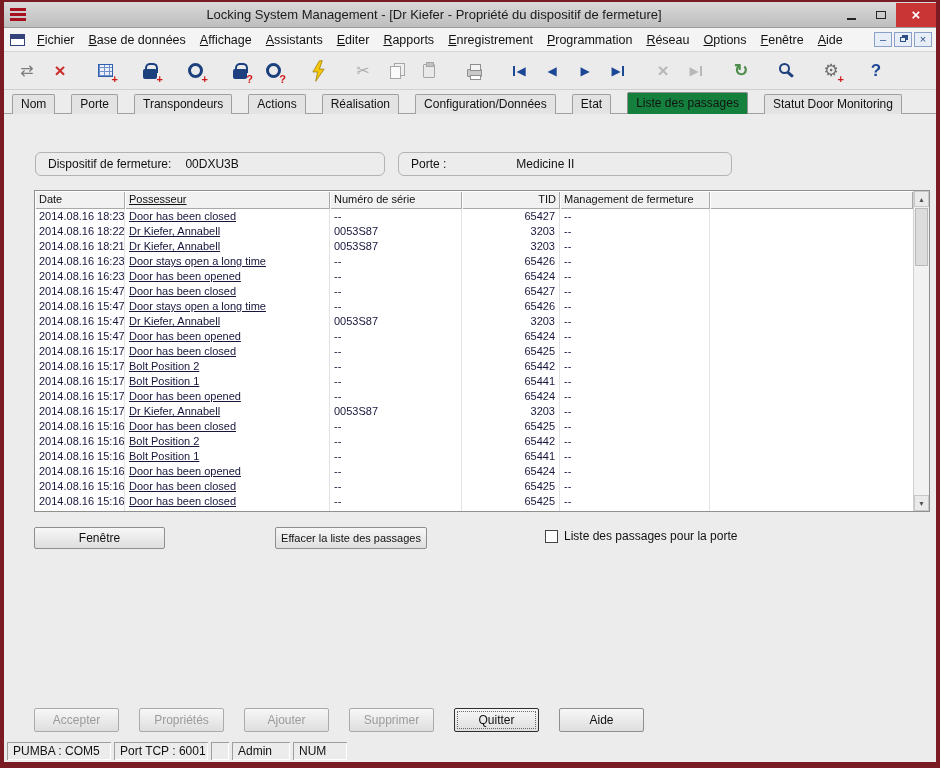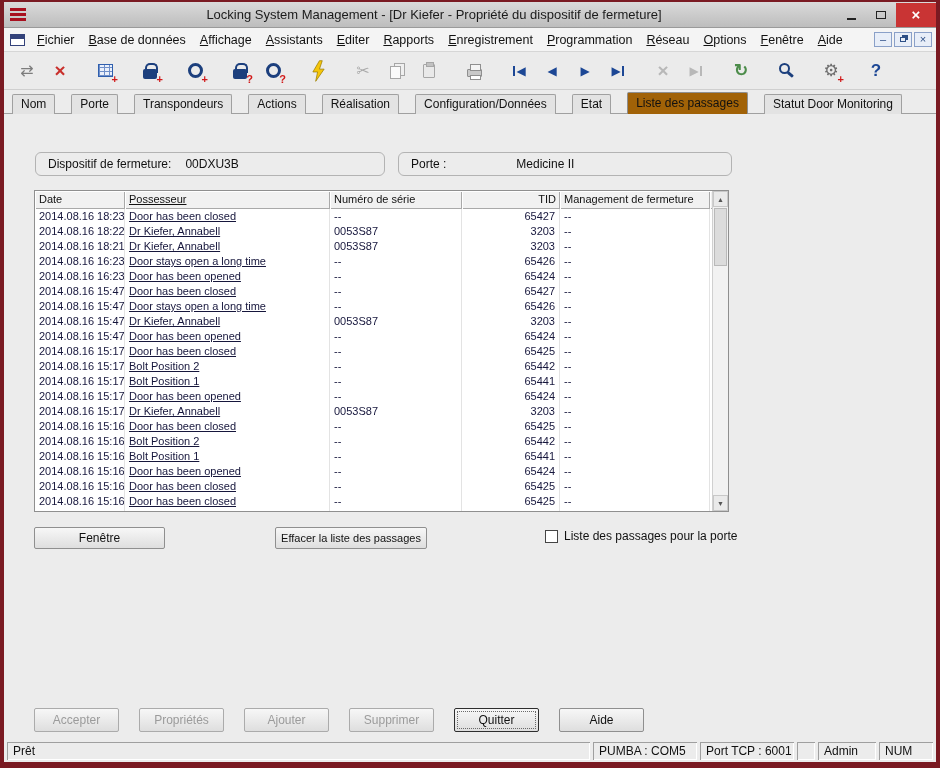--- a/index.html
+++ b/index.html
@@ -48,32 +48,32 @@
   .ico-search::after{content:"";position:absolute;width:7px;height:2.5px;background:#1c3f7d;right:-6px;bottom:-3px;transform:rotate(40deg);border-radius:1px;}
   .navwrap{display:flex;align-items:center;}
   .navbar{width:2px;height:10px;background:currentColor;margin:0 1px;}
   .navg{font-size:12px;line-height:1;}
   .tbtn.dis{opacity:.9;}
 
   
   .tabstrip{height:24px;flex:0 0 24px;background:#ececec;display:flex;align-items:flex-end;padding:2px 0 0 8px;position:relative;}
   .tabstrip::after{content:"";position:absolute;left:0;right:0;bottom:0;height:1px;background:#a0a0a0;}
   .tab{height:20px;display:inline-block;line-height:18px;border:1px solid #a0a0a0;border-bottom:none;border-radius:2px 2px 0 0;background:#e3e3e3;padding:0 8px;font-size:12px;color:#111;margin-right:16px;position:relative;z-index:1;white-space:nowrap;}
-  .tab.active{height:22px;line-height:21px;background:#a16207;border-color:#8f8f8f;z-index:3;box-shadow:0 2px 0 #ececec;}
+  .tab.active{height:22px;line-height:21px;background:#15803d;border-color:#8f8f8f;z-index:3;box-shadow:0 2px 0 #ececec;}
 
   
   .content{flex:1;position:relative;background:#ececec;}
   .fieldbox{position:absolute;top:38px;height:24px;border:1px solid #b3b3b3;border-radius:6px;display:flex;align-items:center;font-size:12px;color:#111;}
   .fb1{left:31px;width:350px;}
   .fb2{left:394px;width:334px;}
   .fb-label{margin-left:12px;white-space:nowrap;}
   .fb1 .fb-value{margin-left:14px;}
   .fb2 .fb-value{margin-left:70px;}
 
-  .table{position:absolute;left:30px;top:76px;width:695px;height:322px;border:1px solid #8f8f8f;background:#fff;display:flex;}
+  .table{position:absolute;left:30px;top:76px;width:896px;height:322px;border:1px solid #8f8f8f;background:#fff;display:flex;}
   .tmain{flex:1;display:flex;flex-direction:column;overflow:hidden;}
   .thead{flex:0 0 18px;display:flex;background:#f1f1f1;font-size:11px;color:#111;}
   .th{box-shadow:inset 1px 1px 0 #ffffff,inset -1px -1px 0 #a9a9a9;padding:2px 4px 0;white-space:nowrap;overflow:hidden;}
   .tbody{flex:1;overflow:hidden;font-size:11px;color:#16163c;}
   .tr{display:flex;height:15px;line-height:15px;}
   .td{padding:0 4px;white-space:nowrap;overflow:hidden;border-right:1px solid #e3e3e3;}
   .c-date{flex:0 0 90px;}
   .c-owner{flex:0 0 205px;text-decoration:underline;}
   .c-serial{flex:0 0 132px;}
   .c-tid{flex:0 0 98px;text-align:right;}
@@ -456,21 +456,20 @@
         <div class="btn fbtn dis">Propriétés</div>
         <div class="btn fbtn dis">Ajouter</div>
         <div class="btn fbtn dis">Supprimer</div>
         <div class="btn fbtn def">Quitter</div>
         <div class="btn fbtn">Aide</div>
       </div>
 
   </div>
 
   <div class="statusbar">
-    <div class="sp flex1">Prêt</div>
   <div class="sp" style="width: 104px;">PUMBA : COM5</div>
       <div class="sp" style="width: 94px;">Port TCP : 6001</div>
       <div class="sp" style="width: 18px;"></div>
       <div class="sp" style="width: 58px;">Admin</div>
       <div class="sp" style="width: 54px;">NUM</div>
     </div>
 
 </div>
 
 </body></html>

